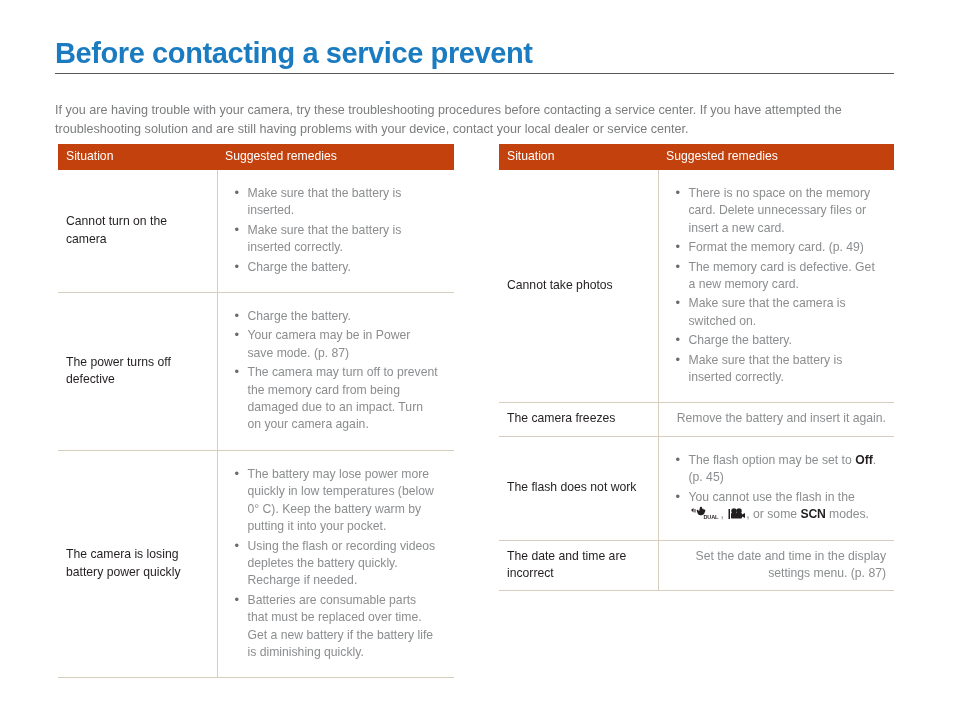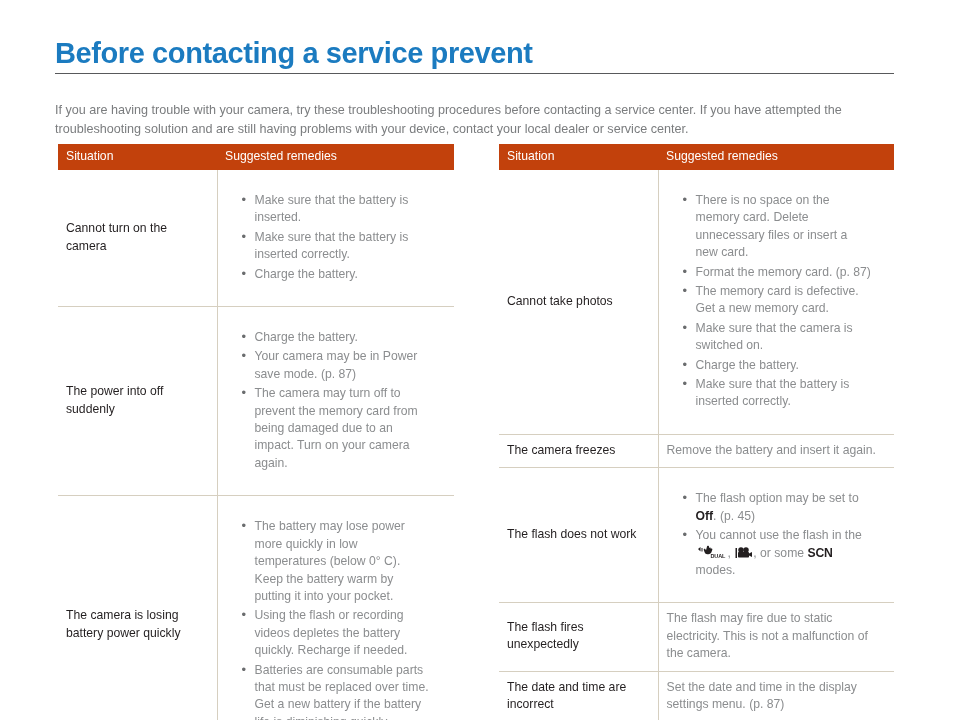--- a/index.html
+++ b/index.html
@@ -104,39 +104,39 @@
   table.tbl tr.row td.situation {
     color: #231f20;
     width: 143px;
     border-right: 1px solid #d6cfc0;
   }
   table.tbl tr.row td.remedies {
     color: #8b8d8f;
   }
 
   ul.rem {
-    margin: 15px;
+    margin: 8px;
     padding: 0;
     list-style: none;
   }
   ul.rem > li {
     position: relative;
     padding-left: 14px;
     margin: 0 0 2px 0;
   }
   ul.rem > li:last-child { margin-bottom: 0; }
   ul.rem > li::before {
     content: "\2022";
     position: absolute;
     left: 1px;
     top: -1px;
     color: #6a6c6e;
     font-size: 13px;
   }
-  .plain { margin: 0; }
+  .plain { margin: 0; text-align: right; }
 
   b.em { color: #231f20; font-weight: bold; }
   .scn {
     color: #231f20;
     font-weight: bold;
     letter-spacing: -0.2px;
     text-align: center;
   }
 
   
@@ -203,21 +203,21 @@
             <td class="situation">Cannot turn on the camera</td>
             <td class="remedies">
               <ul class="rem">
                 <li>Make sure that the battery is inserted.</li>
                 <li>Make sure that the battery is inserted correctly.</li>
                 <li>Charge the battery.</li>
               </ul>
             </td>
           </tr>
           <tr class="row">
-            <td class="situation">The power into off suddenly</td>
+            <td class="situation">The power turns off defective</td>
             <td class="remedies">
               <ul class="rem">
                 <li>Charge the battery.</li>
                 <li>Your camera may be in Power save mode. (p. 87)</li>
                 <li>The camera may turn off to prevent the memory card from being damaged due to an impact. Turn on your camera again.</li>
               </ul>
             </td>
           </tr>
           <tr class="row">
             <td class="situation">The camera is losing battery power quickly</td>
@@ -240,21 +240,21 @@
             <th class="c1">Situation</th>
             <th class="c2">Suggested remedies</th>
           </tr>
         </thead>
         <tbody>
           <tr class="row">
             <td class="situation">Cannot take photos</td>
             <td class="remedies">
               <ul class="rem">
                 <li>There is no space on the memory card. Delete unnecessary files or insert a new card.</li>
-                <li>Format the memory card. (p. 87)</li>
+                <li>Format the memory card. (p. 49)</li>
                 <li>The memory card is defective. Get a new memory card.</li>
                 <li>Make sure that the camera is switched on.</li>
                 <li>Charge the battery.</li>
                 <li>Make sure that the battery is inserted correctly.</li>
               </ul>
             </td>
           </tr>
 
           <tr class="row">
             <td class="situation">The camera freezes</td>
@@ -281,26 +281,20 @@
                           <circle cx="12" cy="8" r="5.5"></circle>
                           <circle cx="22" cy="8" r="5.5"></circle>
                           <rect x="6" y="12" width="22" height="11" rx="1.5"></rect>
                           <path d="M28 15 l6-3 v10 l-6-3 z"></path>
                         </g>
                       </svg></span><span>, or some </span><span class="scn">SCN</span><span> modes.</span></li>
               </ul>
             </td>
           </tr>
 
-          <tr class="row">
-            <td class="situation">The flash fires unexpectedly</td>
-            <td class="remedies">
-              <p class="plain">The flash may fire due to static electricity. This is not a malfunction of the camera.</p>
-            </td>
-          </tr>
 
           <tr class="row">
             <td class="situation">The date and time are incorrect</td>
             <td class="remedies">
               <p class="plain">Set the date and time in the display settings menu. (p. 87)</p>
             </td>
           </tr>
         </tbody>
       </table>
     </div>

